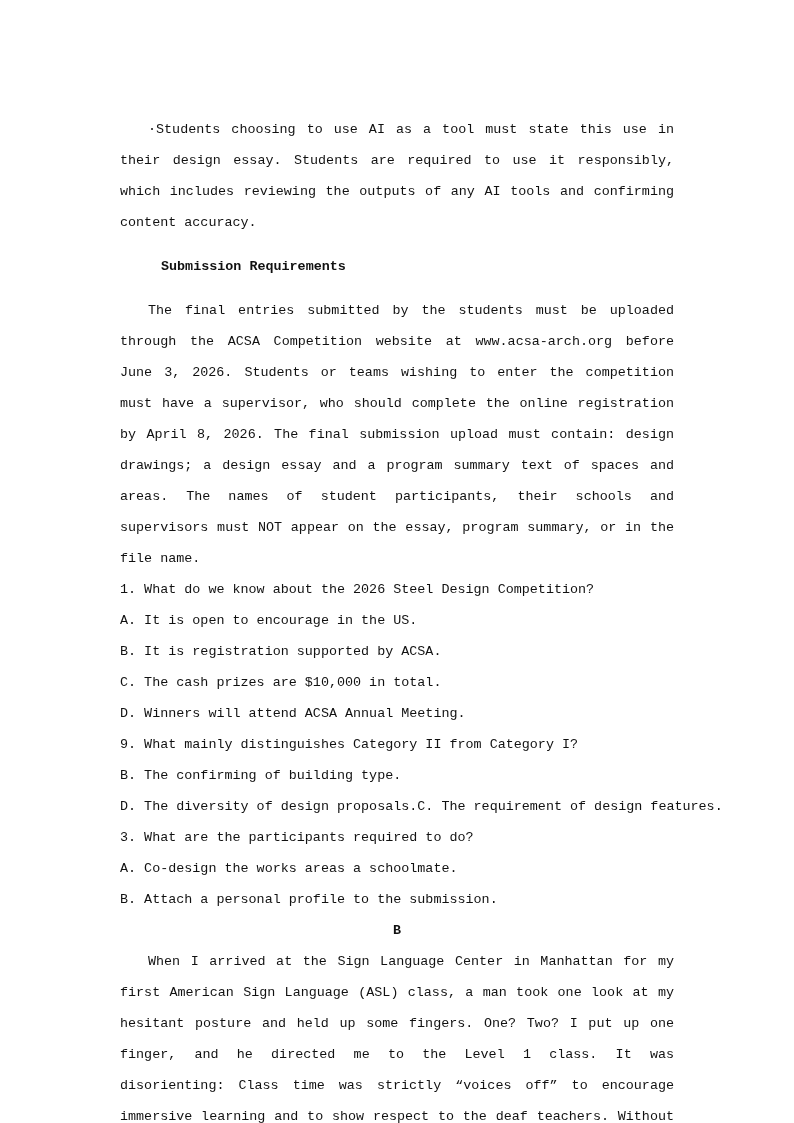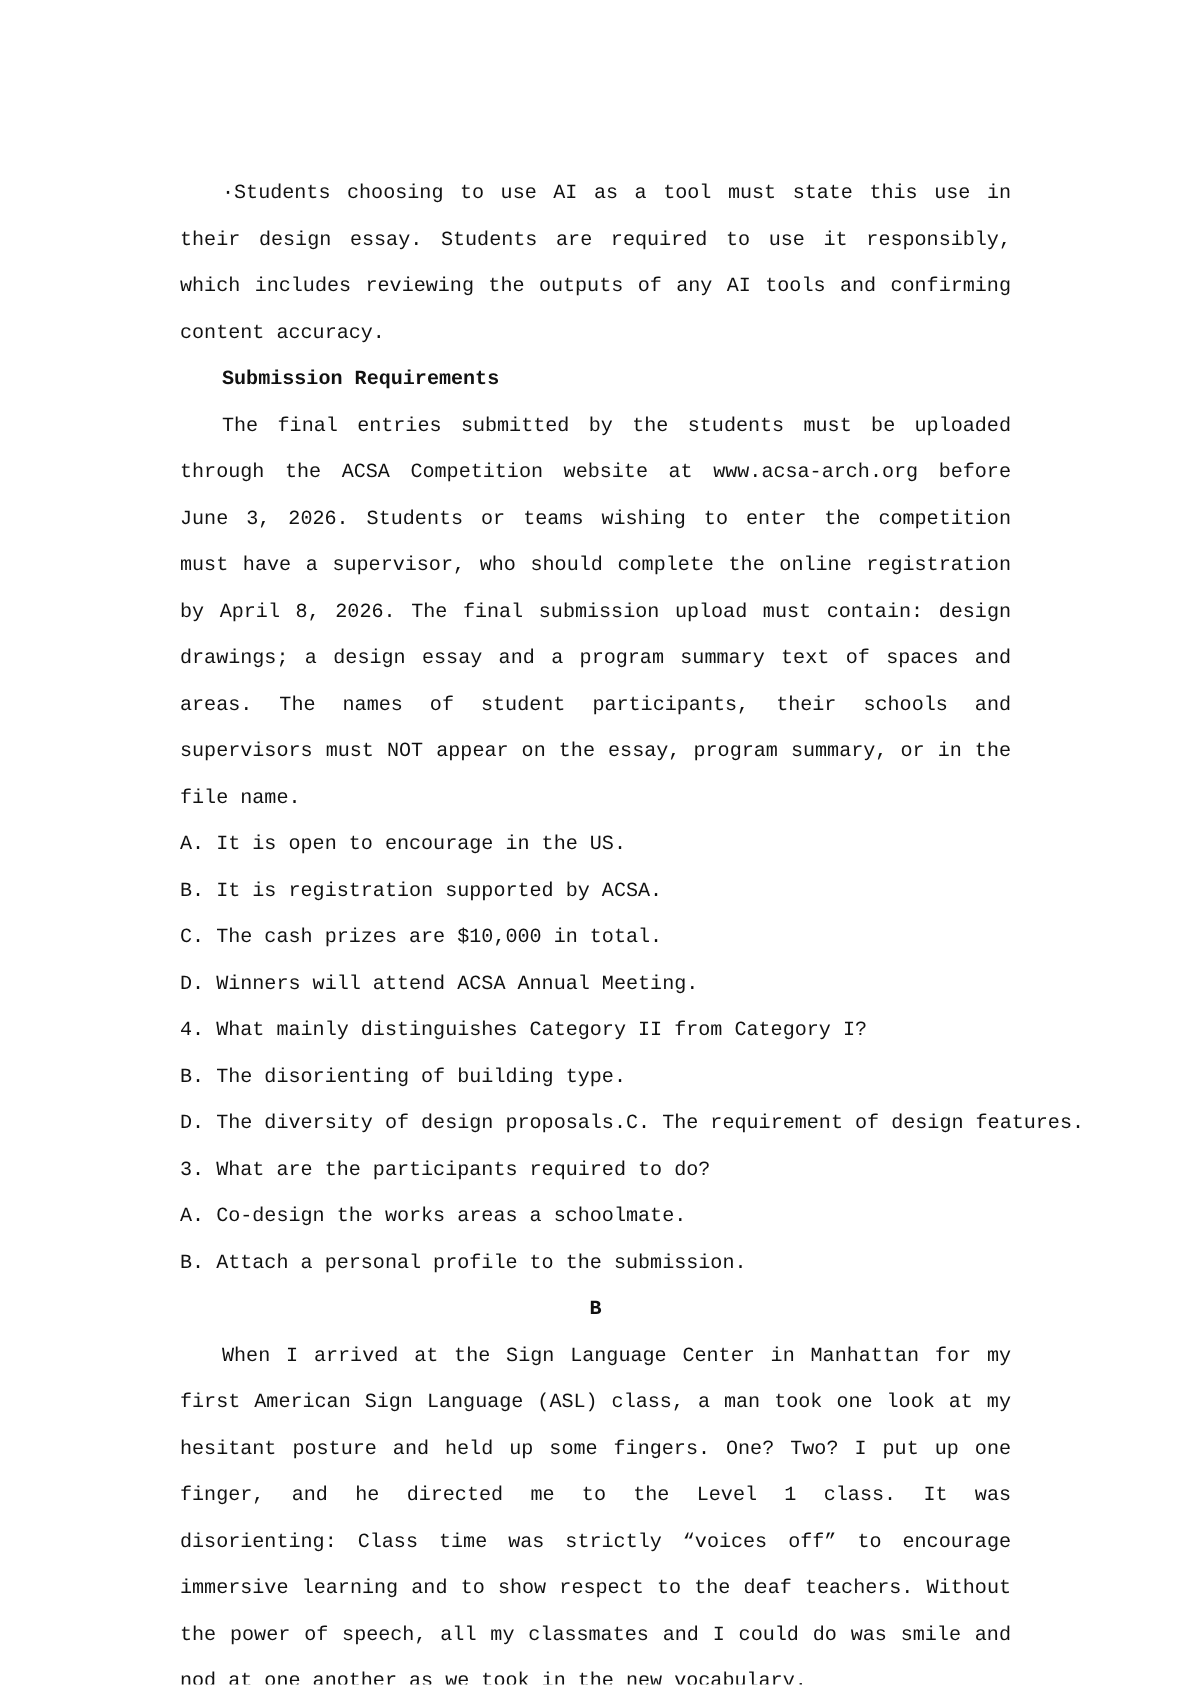--- a/index.html
+++ b/index.html
@@ -23,21 +23,21 @@
       font-size: 13.4px;
       line-height: 31px;
       font-family: Liberation Mono, monospace;
     }
     .para {
       margin: 0;
       text-align: justify;
       text-indent: 28px;
     }
     .heading {
-      margin: 0;
+      margin: 13px;
       padding-left: 28px;
       font-weight: bold;
     }
     .question, .option {
       margin: 0;
       white-space: nowrap;
     }
     .opt-row {
       display: flex;
       margin: 0;
@@ -56,30 +56,31 @@
 
 <div class="page">
 
   <p class="para">·Students choosing to use AI as a tool must state this use in their design essay. Students are required to use it responsibly, which includes reviewing the outputs of any AI tools and confirming content accuracy.</p>
 
   <p class="heading">Submission Requirements</p>
 
   <p class="para">The final entries submitted by the students must be uploaded through the ACSA Competition website at www.acsa-arch.org before June 3, 2026. Students or teams wishing to enter the competition must have a supervisor, who should complete the online registration by April 8, 2026. The final submission upload must contain: design drawings; a design essay and a program summary text of spaces and areas. The names of student participants, their schools and supervisors must NOT appear on the essay, program summary, or in the file name.</p>
 
   <div>
+    <p class="question">1. What do we know about the 2026 Steel Design Competition?</p>
     <p class="option">A. It is open to encourage in the US.</p>
     <p class="option">B. It is registration supported by ACSA.</p>
     <p class="option">C. The cash prizes are $10,000 in total.</p>
     <p class="option">D. Winners will attend ACSA Annual Meeting.</p>
   </div>
 
   <div>
-    <p class="question">4. What mainly distinguishes Category II from Category I?</p>
+    <p class="question">9. What mainly distinguishes Category II from Category I?</p>
     <div class="opt-row">
-      <span class="option">B. The disorienting of building type.</span>
+      <span class="option">B. The confirming of building type.</span>
     </div>
     <div class="opt-row">
       <span class="option">D. The diversity of design proposals.</span>
       <span class="option">C. The requirement of design features.</span>
     </div>
   </div>
 
   <div>
     <p class="question">3. What are the participants required to do?</p>
     <p class="option">A. Co-design the works areas a schoolmate.</p>

